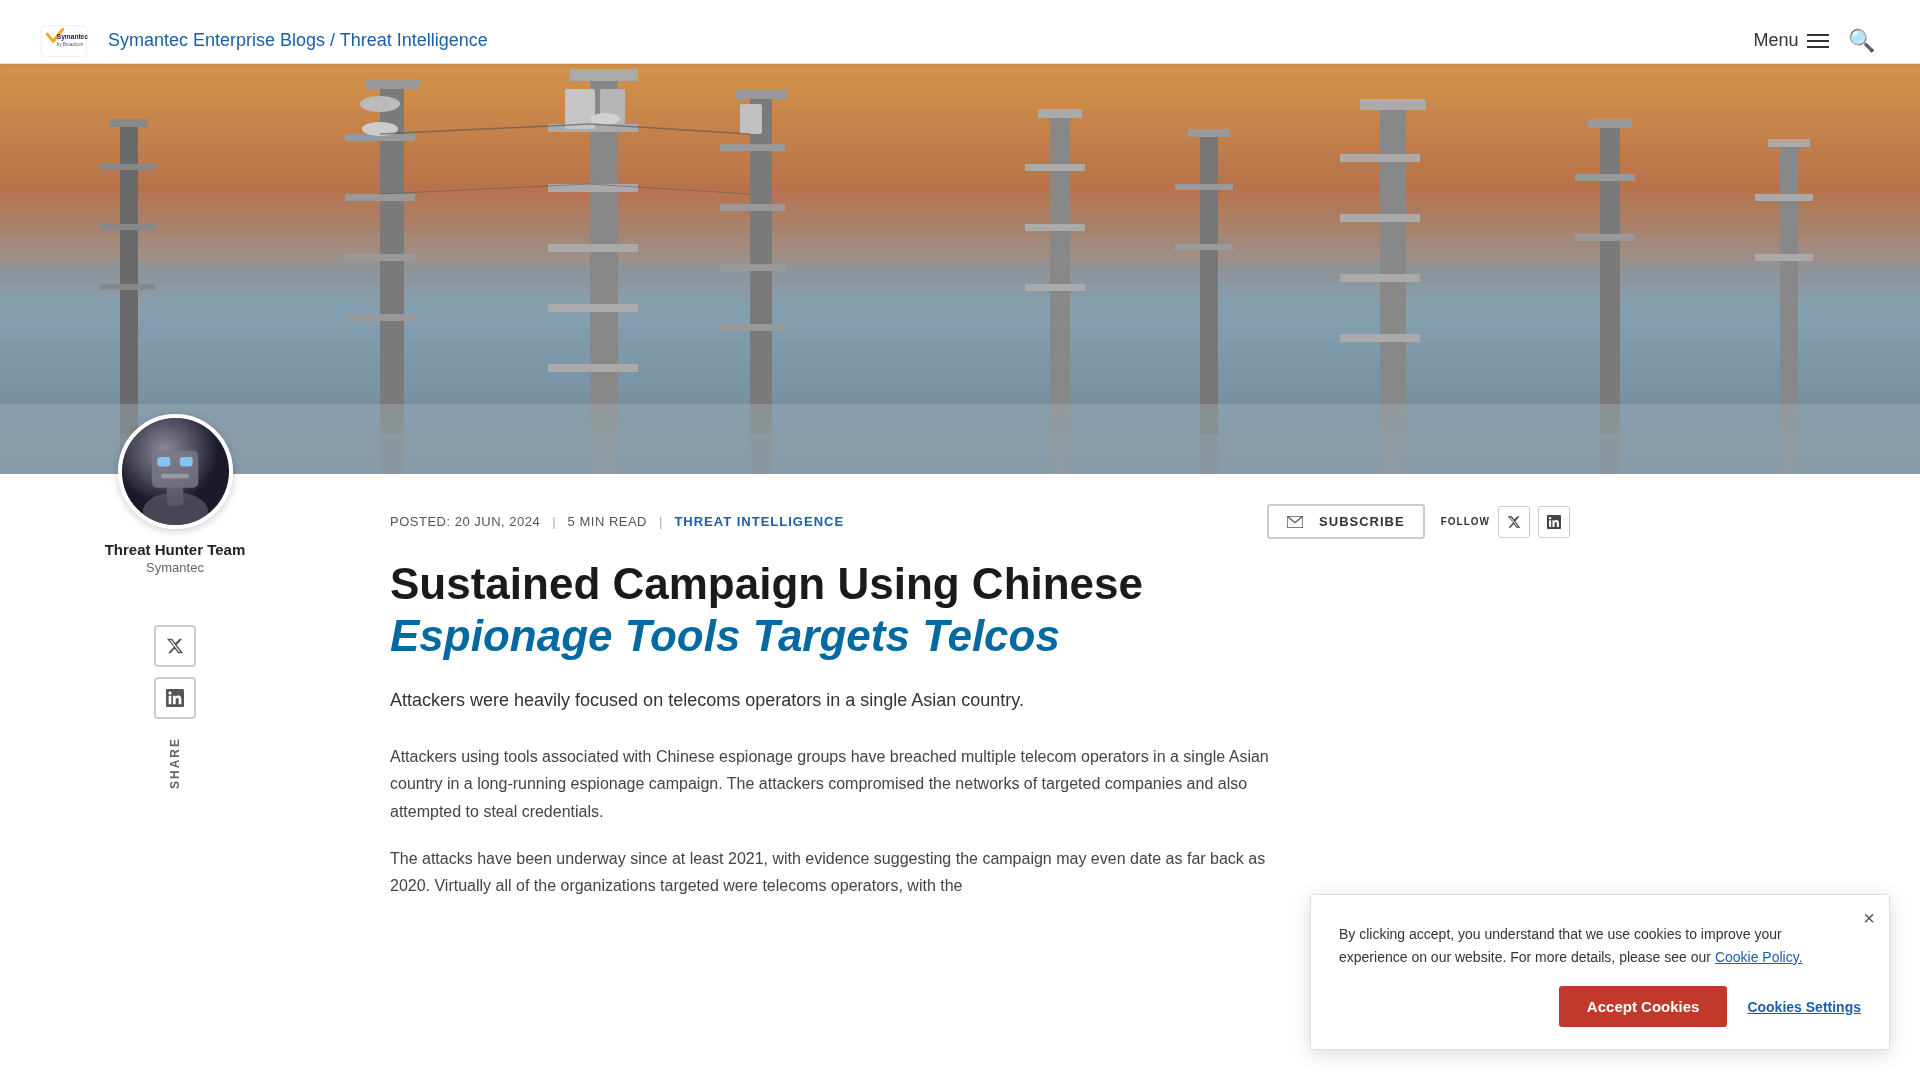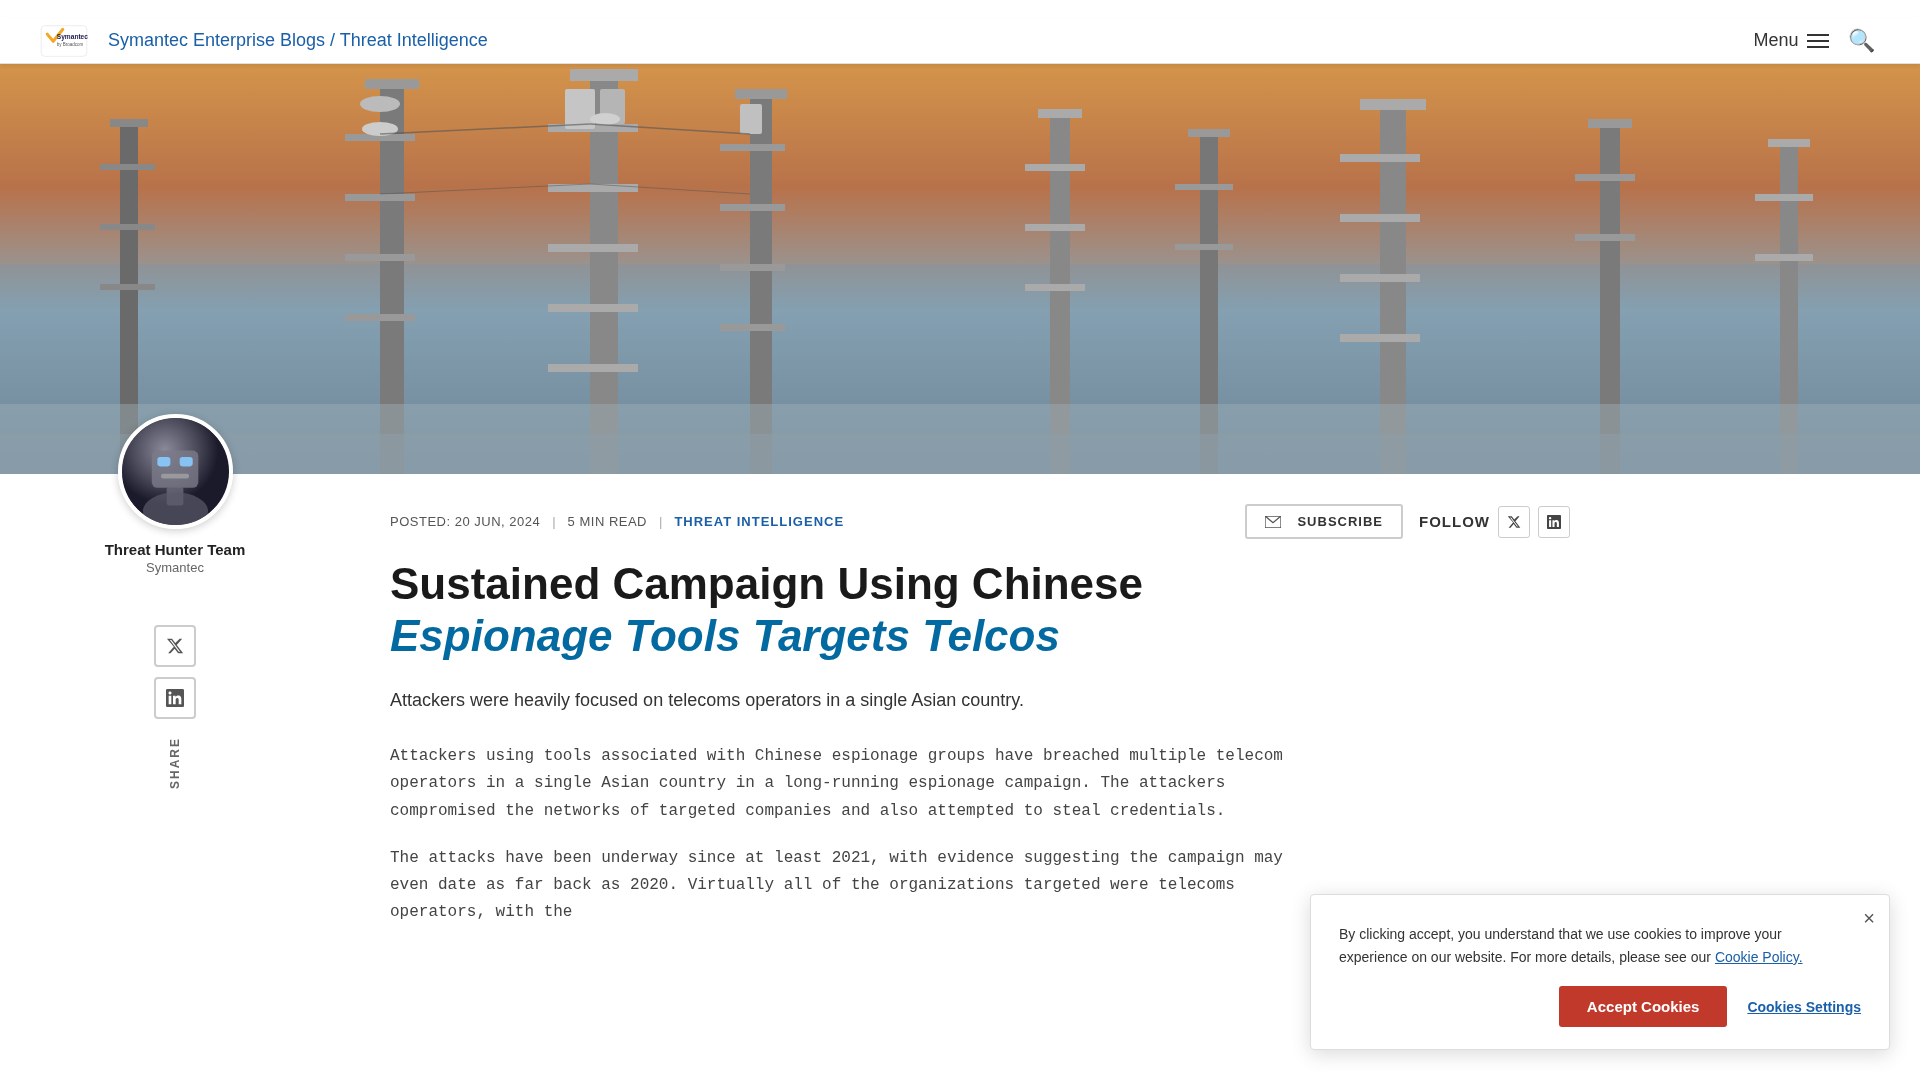--- a/index.html
+++ b/index.html
@@ -217,21 +217,21 @@
       font-weight: 600;
       color: #333;
       letter-spacing: 1px;
     }
     .follow-group {
       display: flex;
       align-items: center;
       gap: 8px;
     }
     .follow-label {
-      font-size: 15px;
+      font-size: 10px;
       font-weight: 600;
       color: #333;
       letter-spacing: 1px;
     }
     .social-icon-btn {
       width: 32px;
       height: 32px;
       border: 1px solid #ccc;
       border-radius: 3px;
       display: flex;
@@ -270,21 +270,20 @@
     }
 
     .article-body {
       font-size: 16px;
       color: #444;
       line-height: 1.7;
       max-width: 900px;
     }
     .article-body p {
       margin-bottom: 20px;
-      font-family: Liberation Mono, monospace;
     }
 
     
     .cookie-banner {
       position: fixed;
       bottom: 30px;
       right: 30px;
       width: 580px;
       background: #fff;
       border: 1px solid #ddd;

